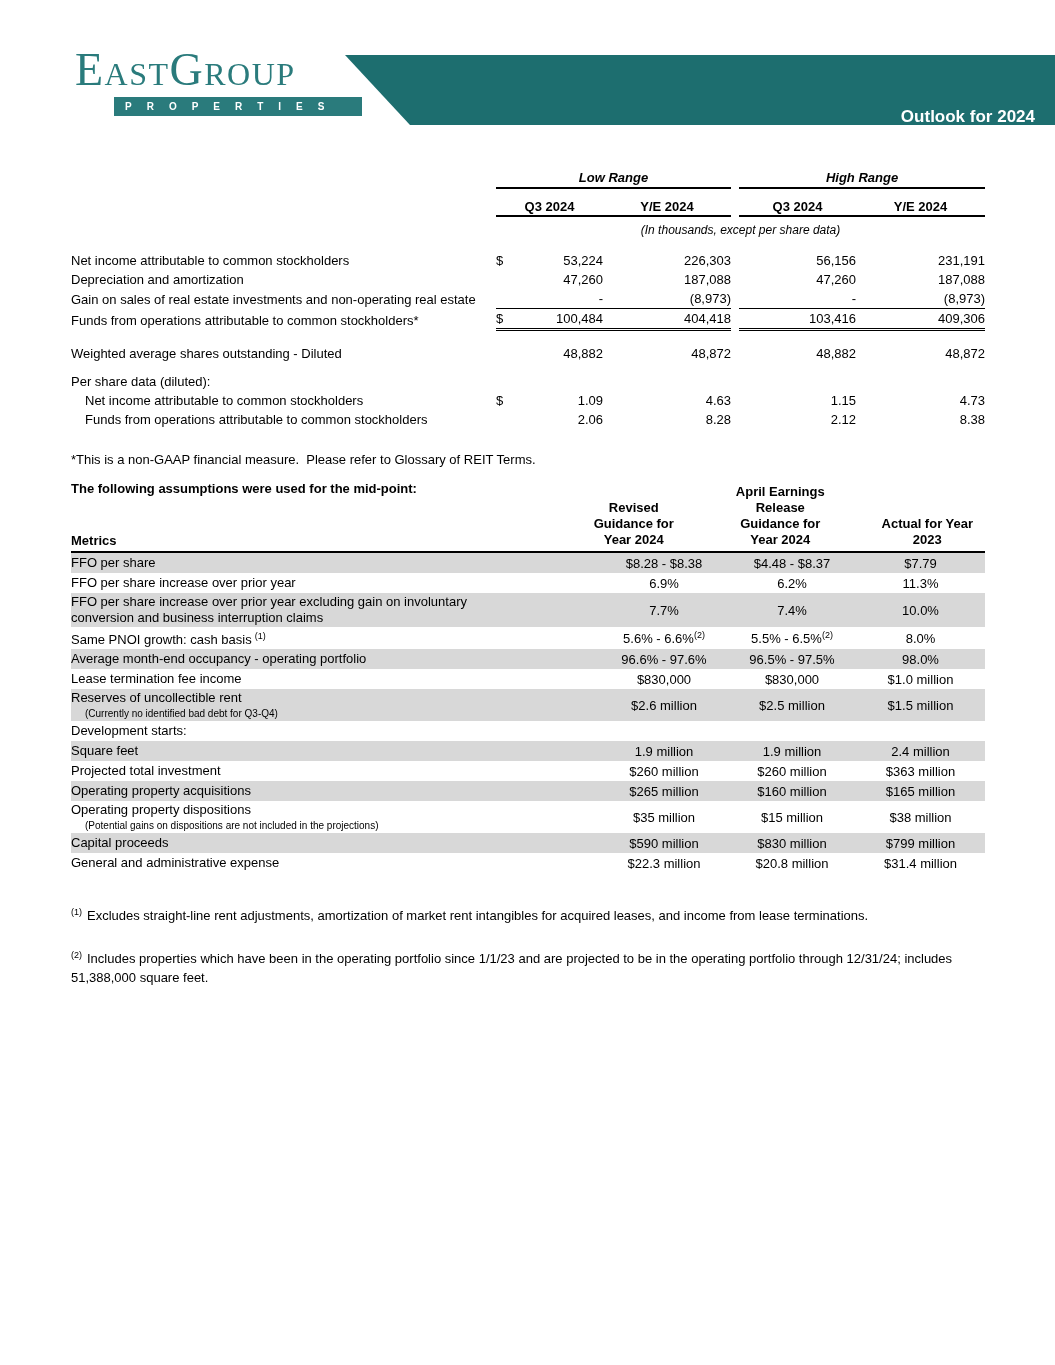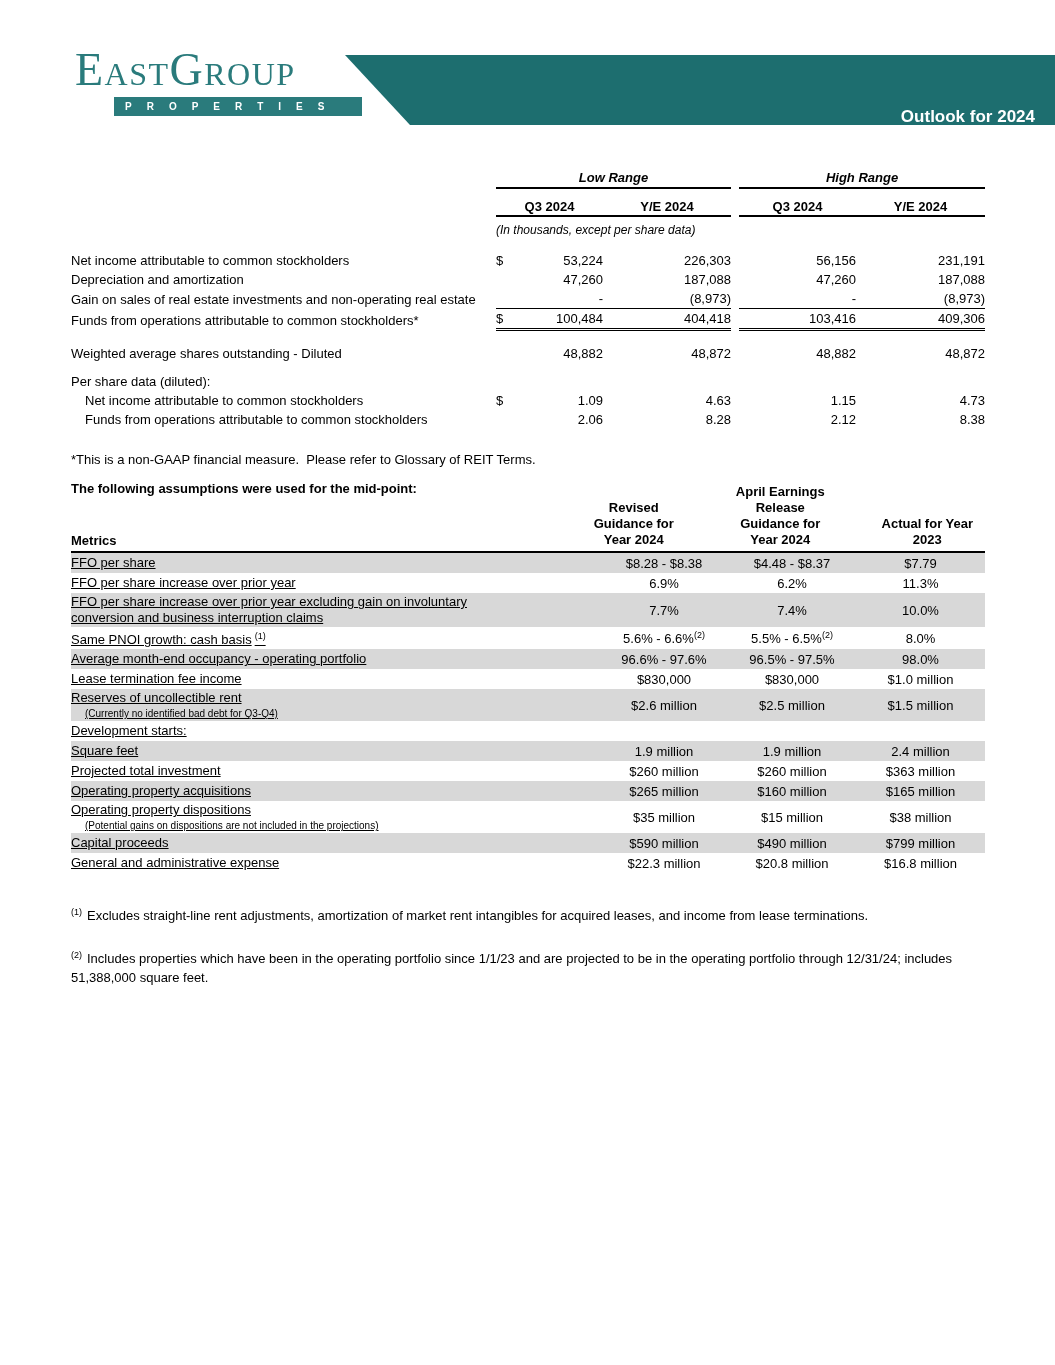--- a/index.html
+++ b/index.html
@@ -39,21 +39,21 @@
 
   
   table.fin{
     position:absolute; left:71px; top:170px; width:914px;
     border-collapse:collapse; table-layout:fixed; font-size:13px;
   }
   .fin td{ padding:0; vertical-align:bottom; overflow:hidden; }
   .fin tr.data td{ padding-top:2px; padding-bottom:2px; }
   .fin .grp{ text-align:center; font-weight:bold; border-bottom:2px solid #000; padding-bottom:2px;font-style:italic; }
   .fin .colh{ text-align:center; font-weight:bold; border-bottom:2px solid #000; padding:10px 0 1px; }
-  .fin .units{ font-style:italic; font-size:12px; padding:6px 0 2px; vertical-align:middle; }
+  .fin .units{ text-align:center; font-style:italic; font-size:12px; padding:6px 0 2px; vertical-align:middle; }
   .fin .lbl{ text-align:left; }
   .fin .lbl.ind{ padding-left:14px; }
   .fin .dol{ text-align:left; }
   .fin .val{ text-align:right; }
   .fin .rule{ border-bottom:1.5px solid #000; }
   .fin .dbl{ border-bottom:3px double #000; }
   .fin tr.sp-md td{ height:12px; }
   .fin tr.sp-lg td{ height:14px; }
   .fin tr.sp-sm td{ height:9px; }
 
@@ -62,21 +62,21 @@
   
   .assump{ position:absolute; left:71px; top:481px; width:914px; font-size:13px; }
   .a-head{ display:flex; align-items:flex-end; border-bottom:2px solid #000; padding-bottom:3px; min-height:72px;gap:32px; }
   .a-lblcol{ width:529px; display:flex; flex-direction:column; justify-content:space-between; align-self:stretch; }
   .a-intro{ font-weight:bold; }
   .a-metrics{ font-weight:bold; }
   .a-colh{ text-align:center; font-weight:bold; line-height:16px; }
   .c1{ width:128px; } .c2{ width:128px; } .c3{ width:129px; }
   .a-row{ display:flex; align-items:center; min-height:20px; padding:1px 0; }
   .a-row.shaded{ background:var(--row_shade); }
-  .a-lbl{ width:529px; padding-right:95px; line-height:16px;text-decoration:underline; }
+  .a-lbl{ width:529px; padding-right:95px; line-height:16px; }
   .a-lbl.ind{ }
   .a-val{ text-align:center; }
   .a-sub{ font-size:10px; line-height:12px; padding-left:14px; padding-top:2px; }
   sup.fnref{ font-size:9px; }
   sup.gap-l{ margin-left:3px; }
 
   
   .footnotes{ position:absolute; left:71px; top:903px; width:914px; font-size:13px; line-height:18px; }
   .fn{ margin:0 0 21px 0; }
   .fn sup{ font-size:9px; margin-right:5px; }
@@ -308,28 +308,28 @@
         <div>Operating property dispositions</div>
         <div class="a-sub">(Potential gains on dispositions are not included in the projections)</div>
       </div>
       <div class="c1 a-val">$35 million</div>
       <div class="c2 a-val">$15 million</div>
       <div class="c3 a-val">$38 million</div>
     </div>
     <div class="a-row shaded">
       <div class="a-lbl">Capital proceeds</div>
       <div class="c1 a-val">$590 million</div>
-      <div class="c2 a-val">$490 million</div>
+      <div class="c2 a-val">$830 million</div>
       <div class="c3 a-val">$799 million</div>
     </div>
     <div class="a-row">
       <div class="a-lbl">General and administrative expense</div>
       <div class="c1 a-val">$22.3 million</div>
       <div class="c2 a-val">$20.8 million</div>
-      <div class="c3 a-val">$16.8 million</div>
+      <div class="c3 a-val">$31.4 million</div>
     </div>
   </div>
 
   <div class="footnotes">
     <p class="fn"><sup>(1)</sup><span>Excludes straight-line rent adjustments, amortization of market rent intangibles for acquired leases, and income from lease terminations.</span></p>
     <p class="fn"><sup>(2)</sup><span>Includes properties which have been in the operating portfolio since 1/1/23 and are projected to be in the operating portfolio through 12/31/24; includes 51,388,000 square feet.</span></p>
   </div>
 
   <div class="pagenum">Page 22 of 24</div>
 

